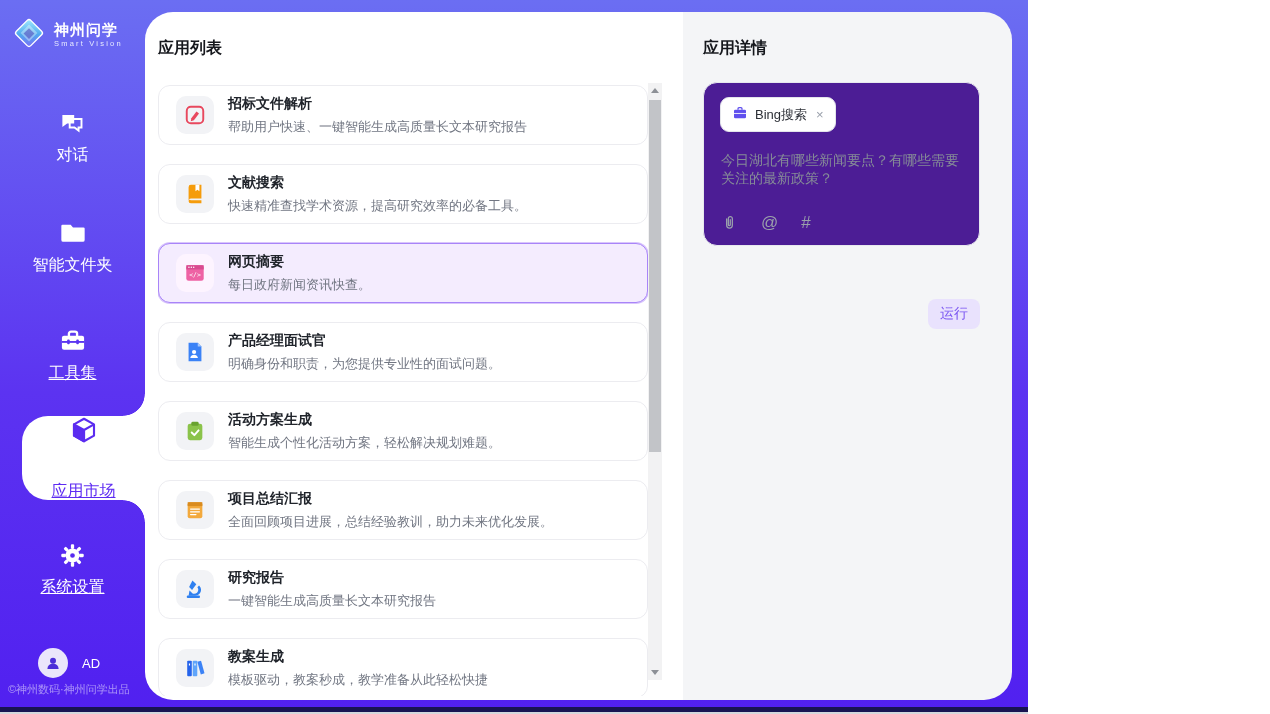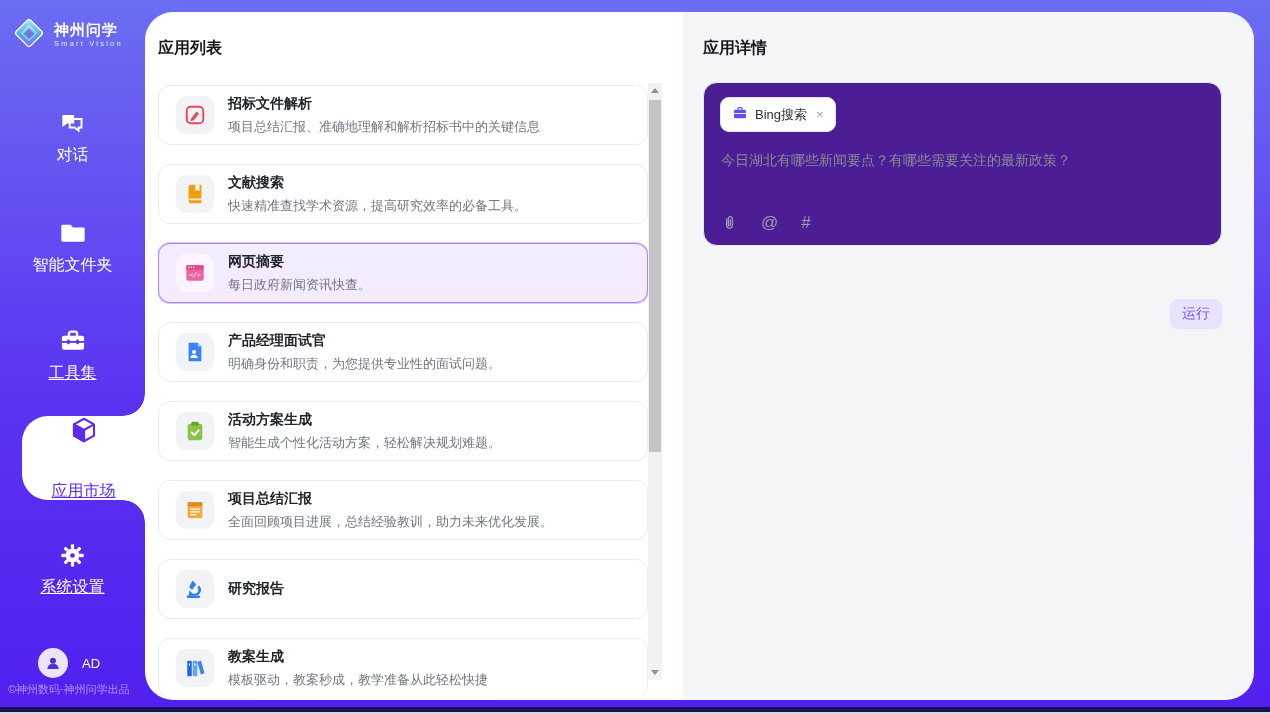--- a/index.html
+++ b/index.html
@@ -1,17 +1,17 @@
 <!DOCTYPE html>
 <html><head>
 <meta charset="utf-8">
 <style>
   * { margin:0; padding:0; box-sizing:border-box; }
   html,body { width:1270px; height:714px; font-family:"Liberation Sans","DejaVu Sans",sans-serif; }
-  .canvas { position:relative; width:1270px; height:714px; overflow:hidden;
+  .canvas { position:relative; width:1028px; height:714px; overflow:hidden;
             background:linear-gradient(180deg,#6b6ef2 0%,#5c33f1 55%,#5120f0 100%); }
 
   
   .bar-navy  { position:absolute; left:0; right:0; bottom:2px; height:5px; background:#181452; }
   .bar-light { position:absolute; left:0; right:0; bottom:0; height:2px; background:#d4d7dc; }
 
   
   .sidebar { position:absolute; left:0; top:0; width:145px; height:714px; }
   .logo { position:absolute; top:16px; left:12px; display:flex; align-items:center; gap:8px; }
   .logo-text { display:flex; flex-direction:column; line-height:1.1; }
@@ -194,21 +194,21 @@
       <div class="cards" id="cards-root">
           <div class="card">
     <span class="card-icon">
               <svg width="22" height="22" viewBox="0 0 24 24">
                 <rect x="3" y="3" width="18" height="18" rx="4.5" fill="none" stroke="#e8485e" stroke-width="2.1"></rect>
                 <path d="M8 15.6l5.6-7.4 2.8 2.2-5.6 7.4-3.4.9z" fill="#e8485e"></path>
               </svg>
             </span>
     <span class="card-texts">
       <span class="card-name">招标文件解析</span>
-      <span class="card-desc">项目总结汇报、准确地理解和解析招标书中的关键信息</span>
+      <span class="card-desc">帮助用户快速、一键智能生成高质量长文本研究报告</span>
     </span>
   </div>
           <div class="card">
     <span class="card-icon">
               <svg width="22" height="22" viewBox="0 0 24 24">
                 <path fill="#f59c0b" d="M5 4.5A2.5 2.5 0 0 1 7.5 2H19v15H7.5A2.5 2.5 0 0 0 5 19.5z"></path>
                 <path fill="#fff" d="M12.5 2h4.3v7l-2.15-1.6L12.5 9z"></path>
                 <path fill="#f59c0b" d="M5 19.5A2.5 2.5 0 0 0 7.5 22H19v-3.2H7.5c-.9 0-1.3-.6-1.3-1z"></path>
               </svg>
             </span>
@@ -280,20 +280,21 @@
           <div class="card">
     <span class="card-icon">
               <svg width="22" height="22" viewBox="0 0 24 24" fill="#2f80f0">
                 <path d="M9.2 2.6l4.2 4.2-4.6 6.2-3.2-3.2z"></path>
                 <path d="M6 13.6l3.4 3.4c3.2 1 6.2-1.2 6.2-4.2 0-1-.4-2-1-2.8l1.8-1.9c1.4 1.3 2.2 3 2.2 4.9a6.4 6.4 0 0 1-6.4 6.4H5z"></path>
                 <rect x="3" y="19.2" width="14.5" height="2.6" rx="1.2"></rect>
               </svg>
             </span>
     <span class="card-texts">
       <span class="card-name">研究报告</span>
+      <span class="card-desc">一键智能生成高质量长文本研究报告</span>
     </span>
   </div>
           <div class="card">
     <span class="card-icon">
               <svg width="22" height="22" viewBox="0 0 24 24">
                 <rect x="3.5" y="4" width="5" height="17" rx="1" fill="#2563eb"></rect>
                 <rect x="9.5" y="4" width="5" height="17" rx="1" fill="#60a5fa"></rect>
                 <path d="M15.5 5.6l4.3-1.2 4 14.6-4.3 1.2z" transform="scale(0.94)" fill="#3b82f6"></path>
                 <g stroke="#fff" stroke-width="1.3">
                   <line x1="6" y1="7" x2="6" y2="9.4"></line>

